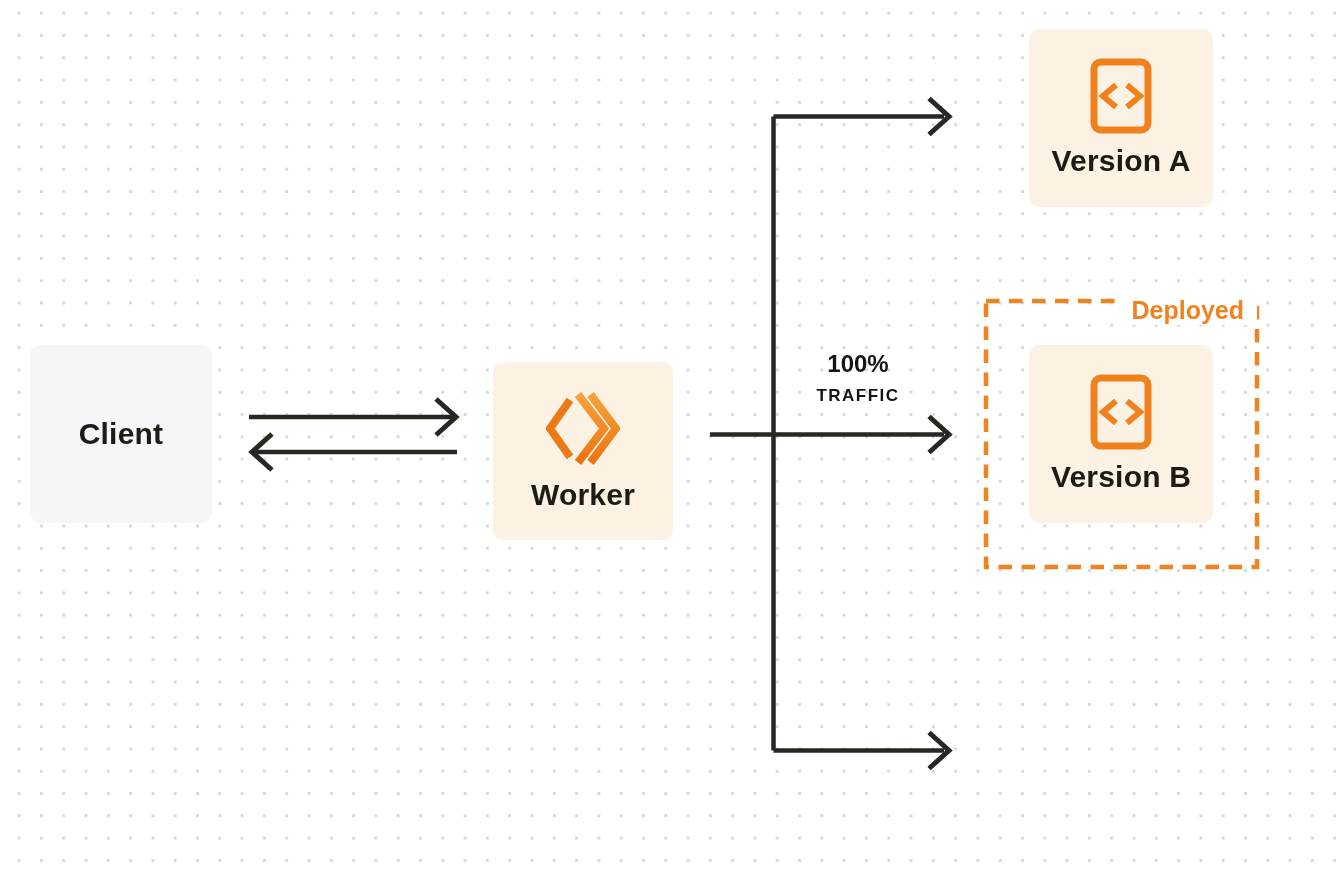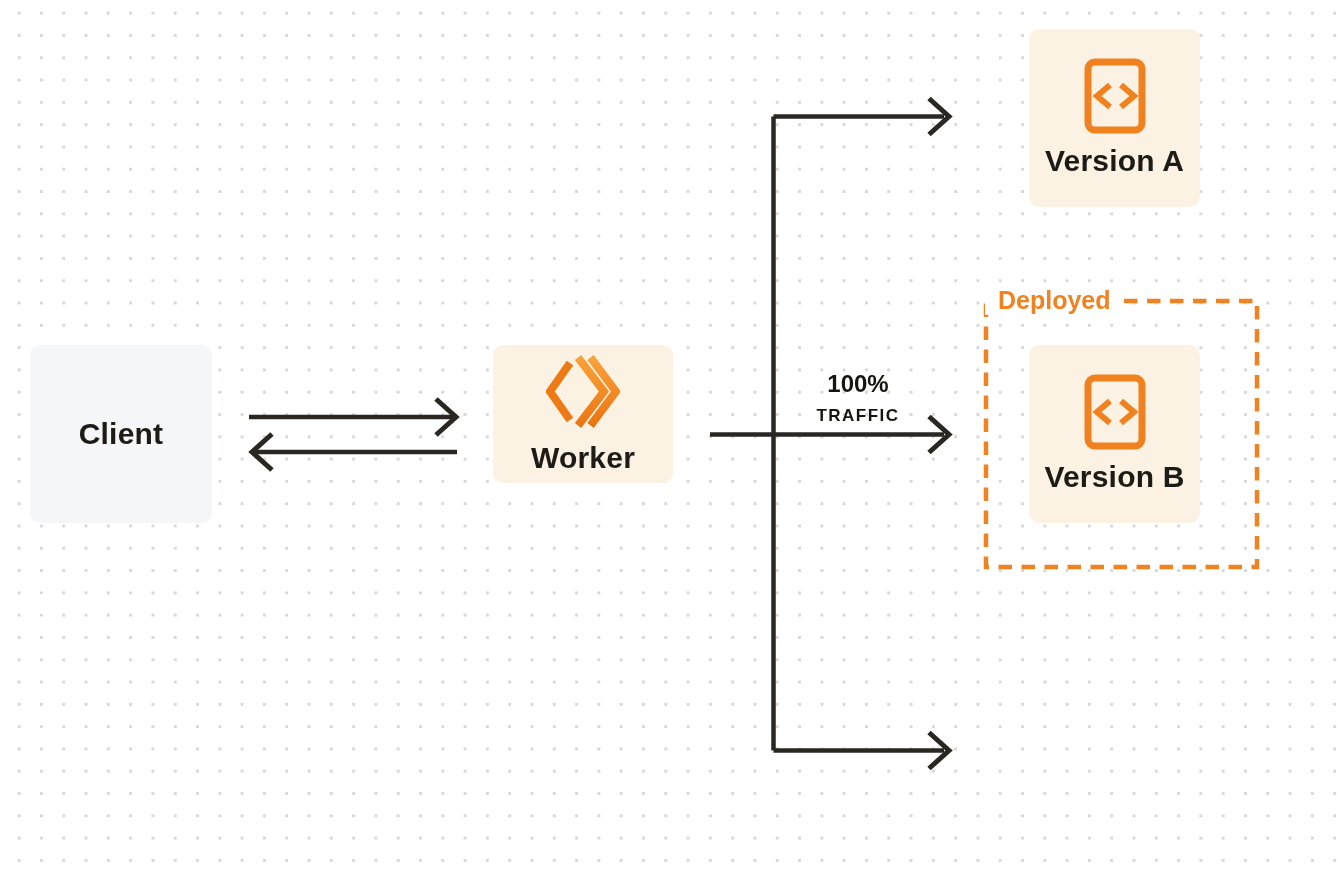--- a/index.html
+++ b/index.html
@@ -32,54 +32,54 @@
     justify-content: center;
     gap: 10px;
   }
   .node .label {
     font-weight: 700;
     font-size: 30px;
     color: #1d1b16;
     letter-spacing: 0.2px;
   }
   .client  { left: 30px;  top: 345px; width: 182px; height: 178px; background: #f5f6f7; }
-  .worker  { left: 493px; top: 345px; width: 180px; height: 138px; background: #fcf2e4; }
-  .version { left: 1029px; width: 171px; height: 178px; background: #fcf2e4; }
+  .worker  { left: 493px; top: 362px; width: 180px; height: 178px; background: #fcf2e4; }
+  .version { left: 1029px; width: 184px; height: 178px; background: #fcf2e4; }
   .version-a { top: 29px; }
   .version-b { top: 345px; }
   .version-c { top: 661px; }
 
   .icon-wrap { line-height: 0; }
   .icon-stroke { fill: none; stroke-linecap: butt; stroke-linejoin: miter; }
 
   .deployed-label {
     position: absolute;
-    left: 985px; top: 301px; width: 272px;
+    left: 985px; top: 311px; width: 272px;
     display: flex;
-    justify-content: flex-start;
+    justify-content: flex-end;
     pointer-events: none;
   }
   .deployed-label span {
     transform: translateY(-54%);
     background: #ffffff;
     padding: 0 13px;
     color: #ef8221;
     font-weight: 700;
     font-size: 25px;
     line-height: 1.2;
   }
 
   .traffic-label {
     position: absolute;
     left: 783px; top: 350px; width: 150px;
     text-align: center;
     color: #17150f;
     font-weight: 700;
   }
-  .traffic-label .l1 { font-size: 24px; margin-top: 20px; }
+  .traffic-label .l1 { font-size: 24px; }
   .traffic-label .l2 { font-size: 17px; letter-spacing: 1.5px; margin-top: 8px; }
 </style>
 </head>
 <body>
 
 <div class="canvas">
 
   <svg class="connectors">
     <g>
       <path class="shaft" d="M 249 417 H 453"></path>

